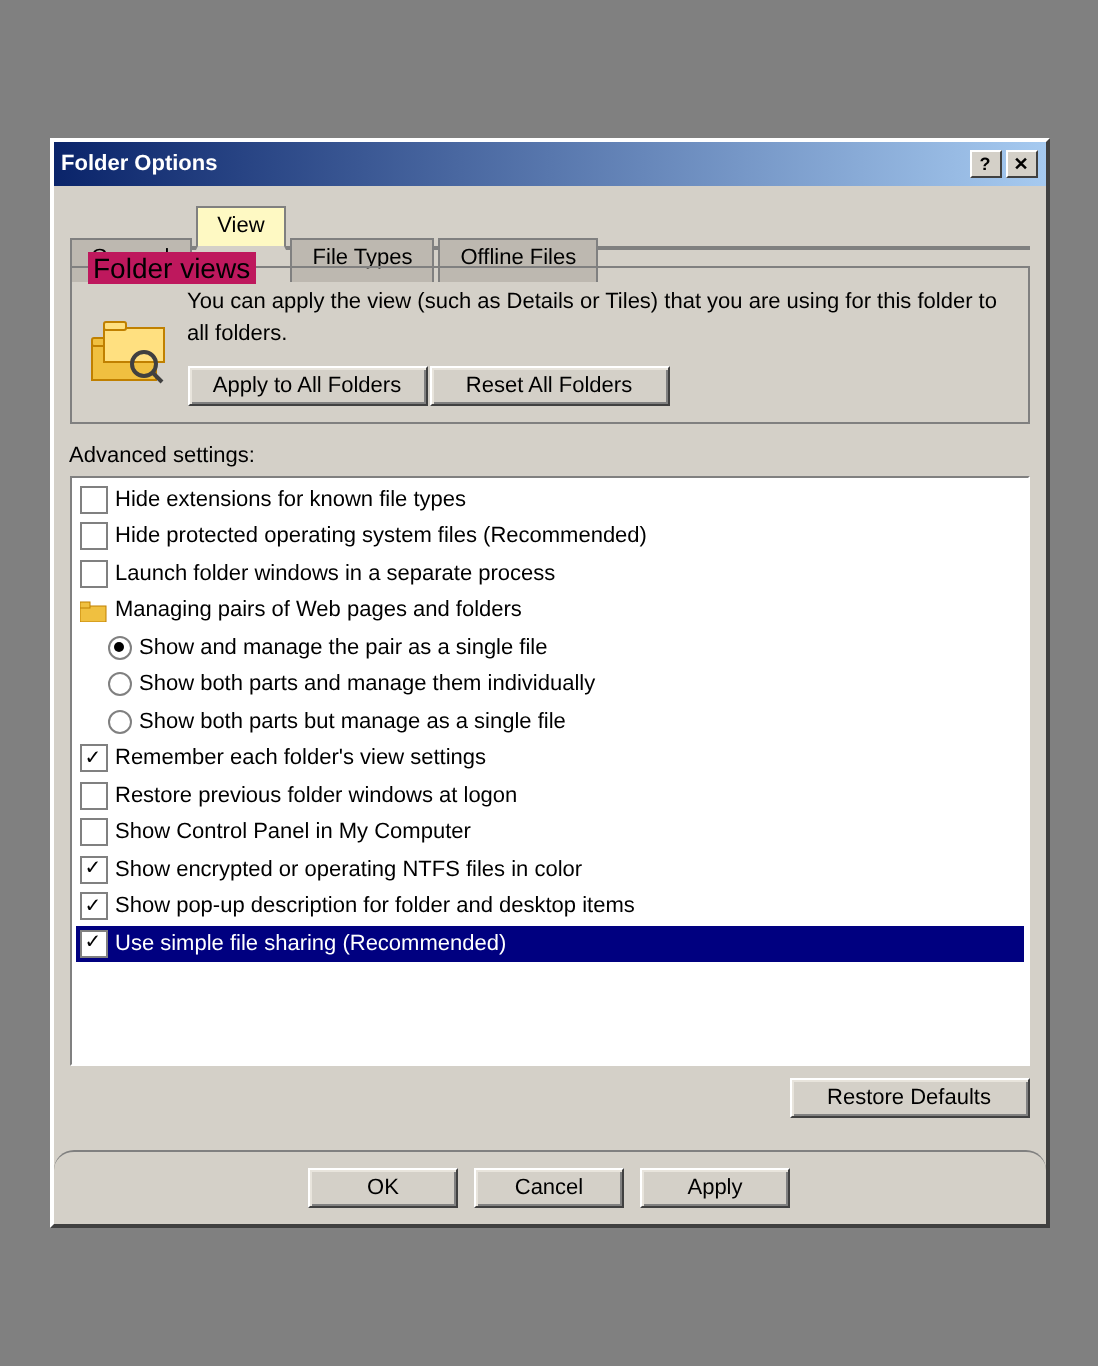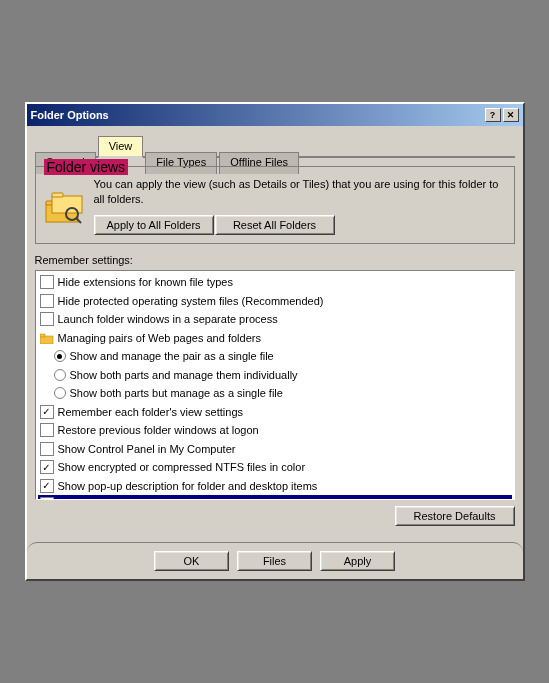--- a/index.html
+++ b/index.html
@@ -139,21 +139,21 @@
     }
     .advanced-label {
       font-size: 11px;
       margin-bottom: 4px;
     }
     .list-box {
       border: 1px solid #808080;
       border-right-color: #ffffff;
       border-bottom-color: #ffffff;
       background: white;
-      height: 230px;
+      height: 295px;
       overflow-y: scroll;
       padding: 2px;
       position: relative;
     }
     .list-box::-webkit-scrollbar {
       width: 16px;
     }
     .list-box::-webkit-scrollbar-track {
       background: #d4d0c8;
     }
@@ -288,21 +288,21 @@
           <div class="folder-views-text">You can apply the view (such as Details or Tiles) that you are using for this folder to all folders.</div>
           <div class="folder-views-buttons">
             <button class="win-button">Apply to All Folders</button>
             <button class="win-button">Reset All Folders</button>
           </div>
         </div>
       </div>
     </div>
 
     <div>
-      <div class="advanced-label">Remember settings:</div>
+      <div class="advanced-label">Advanced settings:</div>
       <div class="list-box">
 
         <div class="list-item">
           <span class="check-icon"></span>
           <span>Hide extensions for known file types</span>
         </div>
         <div class="list-item">
           <span class="check-icon"></span>
           <span>Hide protected operating system files (Recommended)</span>
         </div>
@@ -338,37 +338,37 @@
         <div class="list-item">
           <span class="check-icon"></span>
           <span>Restore previous folder windows at logon</span>
         </div>
         <div class="list-item">
           <span class="check-icon"></span>
           <span>Show Control Panel in My Computer</span>
         </div>
         <div class="list-item">
           <span class="check-icon checked"></span>
-          <span>Show encrypted or compressed NTFS files in color</span>
+          <span>Show encrypted or operating NTFS files in color</span>
         </div>
         <div class="list-item">
           <span class="check-icon checked"></span>
           <span>Show pop-up description for folder and desktop items</span>
         </div>
         <div class="list-item selected">
           <span class="check-icon checked" style="border-color:#808080; background:white;"></span>
           <span>Use simple file sharing (Recommended)</span>
         </div>
 
       </div>
     </div>
 
     <div class="bottom-buttons">
       <button class="win-button restore-btn">Restore Defaults</button>
     </div>
   </div>
 
   <div class="bottom-row">
     <button class="win-button">OK</button>
-    <button class="win-button">Files</button>
+    <button class="win-button">Cancel</button>
     <button class="win-button">Apply</button>
   </div>
 </div>
 
 </body></html>

